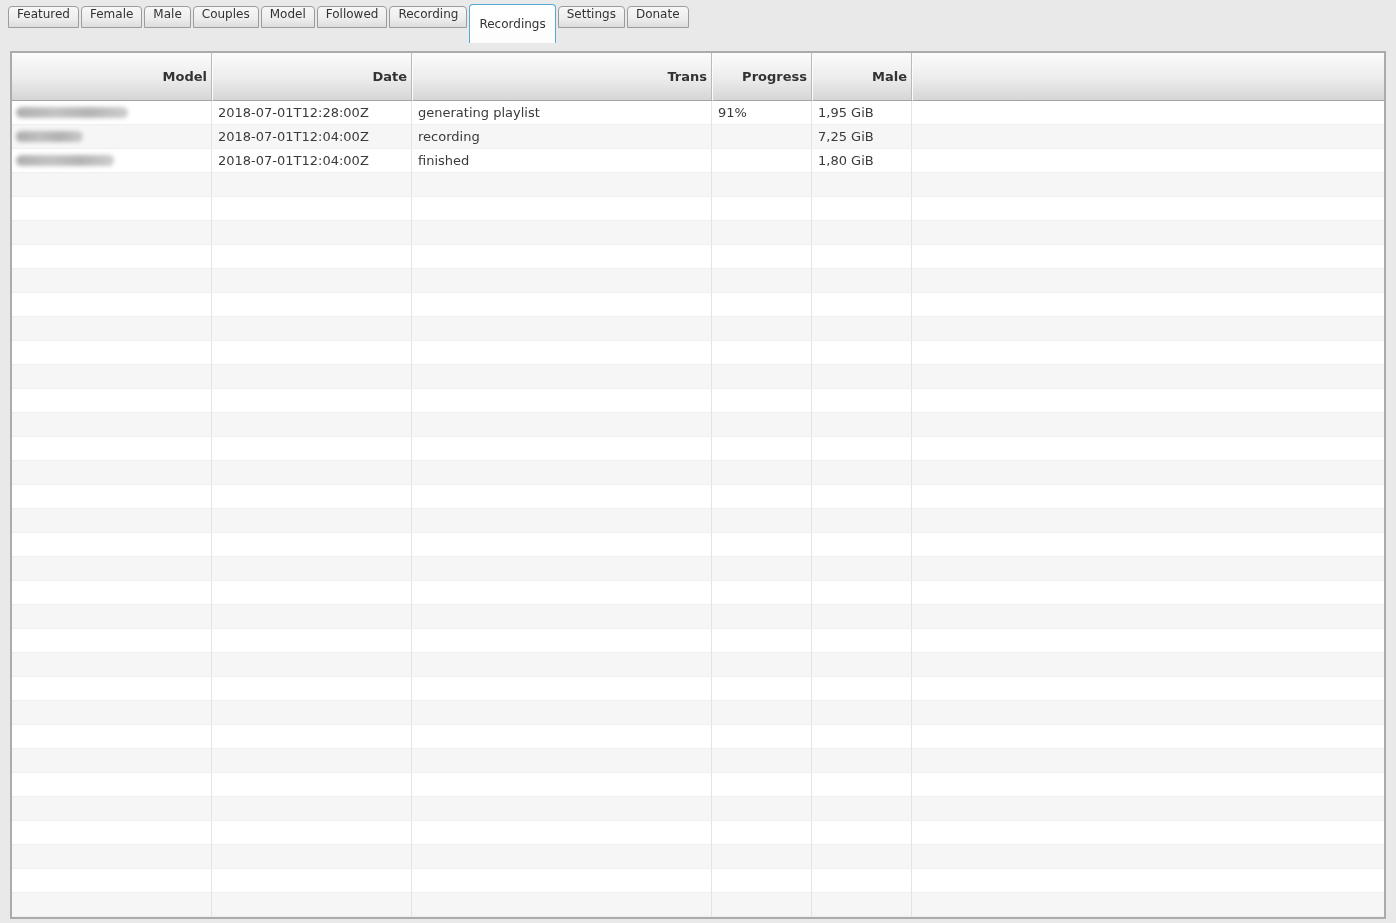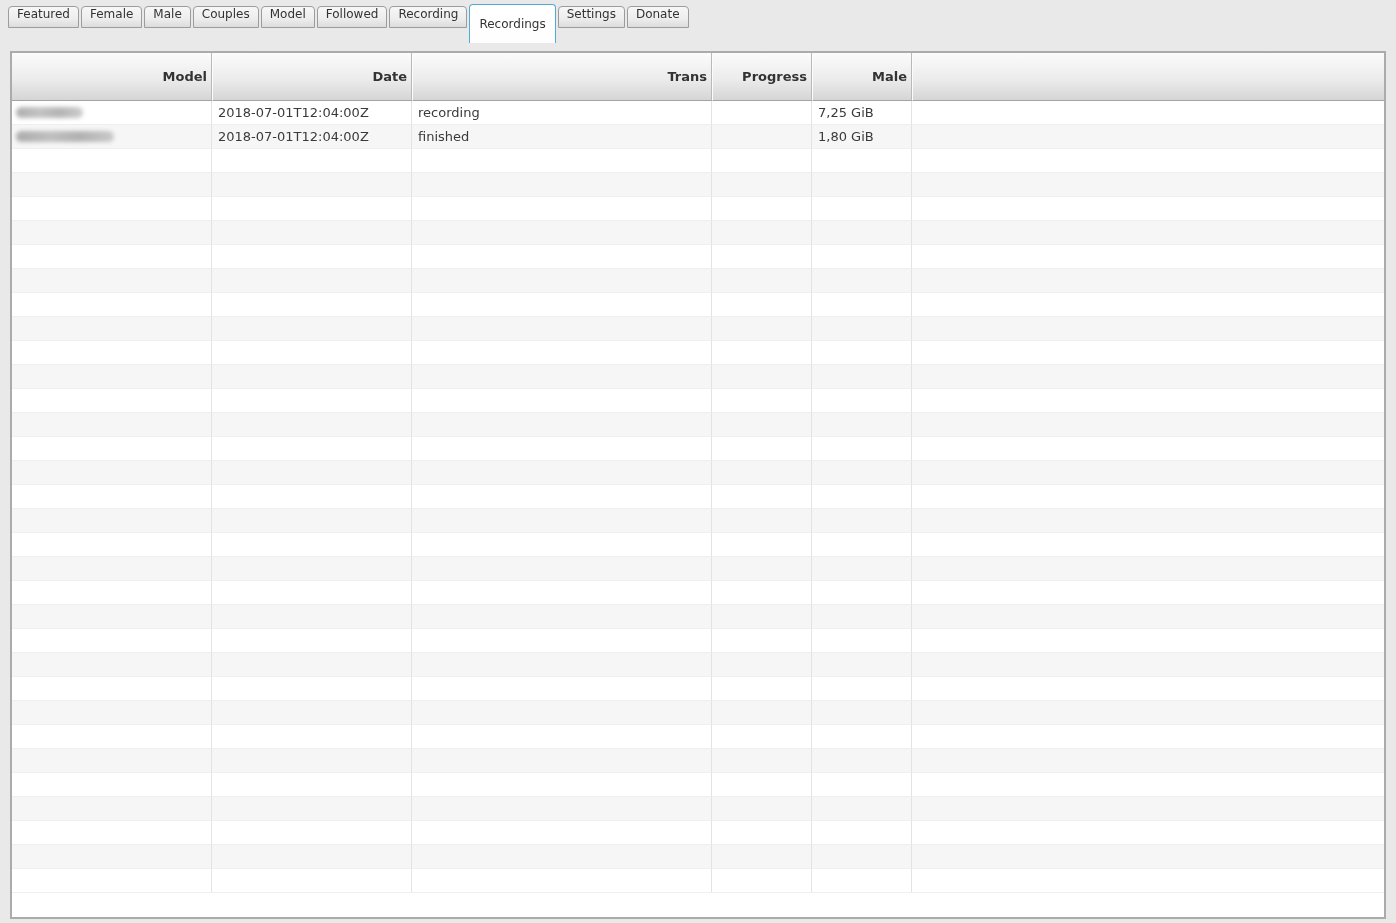--- a/index.html
+++ b/index.html
@@ -128,20 +128,30 @@
           <th>Date</th>
           <th>Trans</th>
           <th>Progress</th>
           <th>Male</th>
           <th></th>
         </tr>
     </thead>
     <tbody>
         <tr>
           <td class="model-cell">
+            <div class="blur-name" style="width: 112px;"></div>
+          </td>
+          <td>2018-07-01T12:28:00Z</td>
+          <td>generating playlist</td>
+          <td>91%</td>
+          <td>1,95 GiB</td>
+          <td></td>
+        </tr>
+        <tr>
+          <td class="model-cell">
             <div class="blur-name" style="width: 67px;"></div>
           </td>
           <td>2018-07-01T12:04:00Z</td>
           <td>recording</td>
           <td></td>
           <td>7,25 GiB</td>
           <td></td>
         </tr>
         <tr>
           <td class="model-cell">

